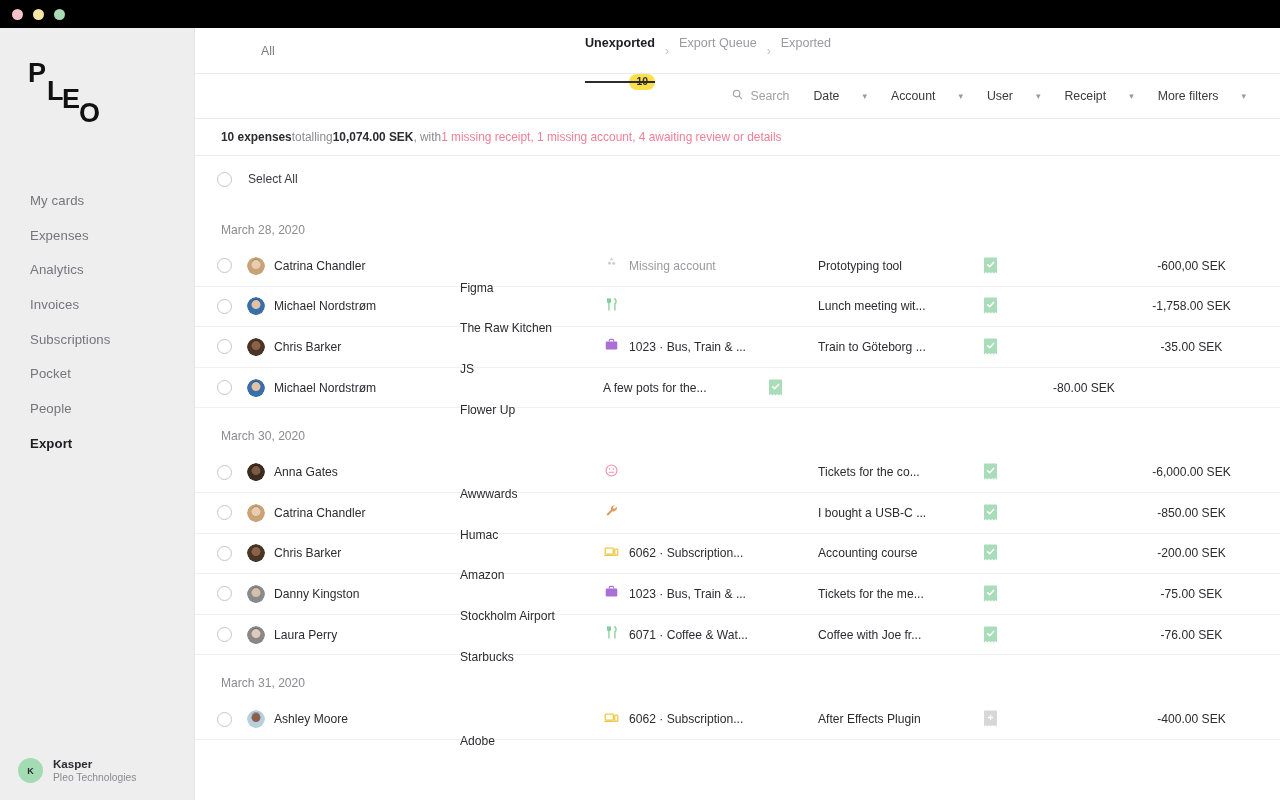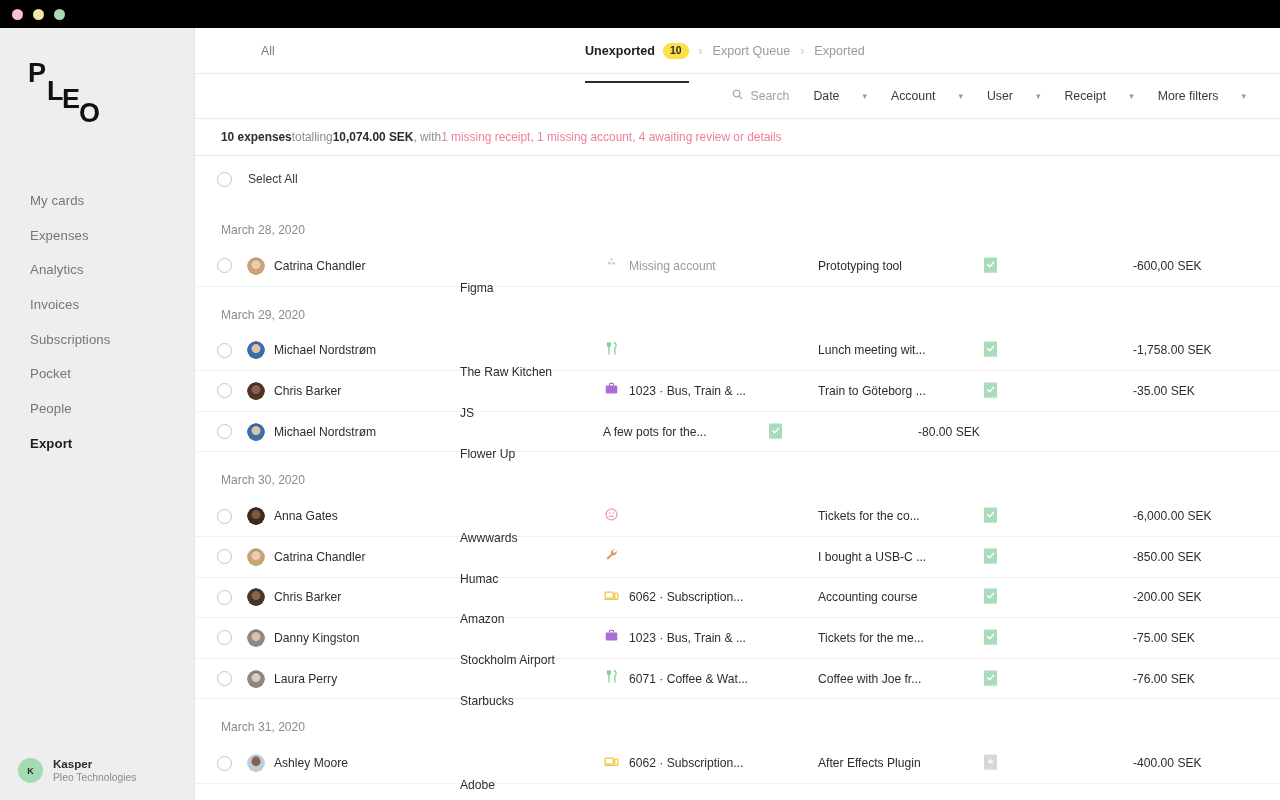--- a/index.html
+++ b/index.html
@@ -66,24 +66,25 @@
   }
   .tab-all {
     position:absolute; left:26px; top:16px;
     font-size:12.3px; color:#7c7c82;margin-left:40px;
   }
   .tab-group {
     position:absolute; left:390px; top:0; height:46px;
     display:flex; align-items:center; gap:10px;
   }
   .tab {
-    display:flex; align-items:center; gap:8px;
+    display:flex; align-items:flex-end; gap:8px;
     font-size:12.6px; color:#9a9aa0;
     height:62px; line-height:46px;
     position:relative;
+    flex-direction:column;
   }
   .tab.active { color:#1d1d20; font-weight:bold; }
   .tab.active::after {
     content:""; position:absolute; left:0; right:0; bottom:-1px;
     height:2px; background:#2c2c30;
   }
   .tab-badge {
     background:#fde047; color:#2c2c30;
     border-radius:9px; font-size:10.4px; font-weight:bold;
     padding:2px 7px; line-height:12px;
@@ -140,21 +141,21 @@
     padding-left:22px;
     position:relative;
   }
   .c-check { width:30px; flex:0 0 auto; display:flex; align-items:center; }
   .c-user  { width:213px; flex:0 0 auto; display:flex; align-items:center; gap:9px; }
   .c-merch { width:143px; flex:0 0 auto; font-size:12.1px; color:#2c2c30;margin-top:44px; }
   .c-cat   { width:215px; flex:0 0 auto; display:flex; align-items:center; gap:9px; }
   .c-desc  { width:165px; flex:0 0 auto; font-size:12.1px; color:#2c2c30;
              white-space:nowrap; overflow:hidden; }
   .c-rcpt  { width:150px; flex:0 0 auto; display:flex; align-items:center; }
-  .c-amt   { flex:1 1 auto; text-align:left; padding-right:30px;
+  .c-amt   { flex:1 1 auto; text-align:center; padding-right:30px;
              font-size:12.1px; color:#2c2c30; }
 
   .uname { font-size:12.1px; color:#2c2c30; }
   .cat-label { font-size:12.1px; color:#2c2c30; }
   .cat-label.muted { color:#9a9aa0; }
 
   .pfp { width:18px; height:18px; border-radius:50%; display:block; overflow:hidden; }
 
   .receipt {
     width:15px; height:18px; display:block;
@@ -328,23 +329,20 @@
         <div class="c-rcpt">
           <span>
             <svg class="receipt" viewBox="0 0 15 18">
               <path d="M1 1.6 a1 1 0 0 1 1-1 h11 a1 1 0 0 1 1 1 V16.4 l-1.6-1.3-1.6 1.3-1.6-1.3-1.6 1.3-1.6-1.3-1.6 1.3-1.6-1.3L1 16.4 Z" fill="#a9dcb9"></path>
               <path d="M4.6 7.7 L6.6 9.7 L10.6 5.4" stroke="#fff" stroke-width="1.5" fill="none" stroke-linecap="round" stroke-linejoin="round"></path>
             </svg>
           </span>
         </div>
         <div class="c-amt">-600,00 SEK</div>
       </div>
-      <div class="date-head">
-        <span>March 29, 2020</span>
-      </div>
       <div class="row">
         <div class="c-check">
           <span class="cbx"></span>
         </div>
         <div class="c-user">
           <span>
             <svg class="pfp" width="18" height="18" viewBox="0 0 18 18">
               <defs>
                 <clipPath id="cp-man-blue">
                   <circle cx="9" cy="9" r="9"></circle>

